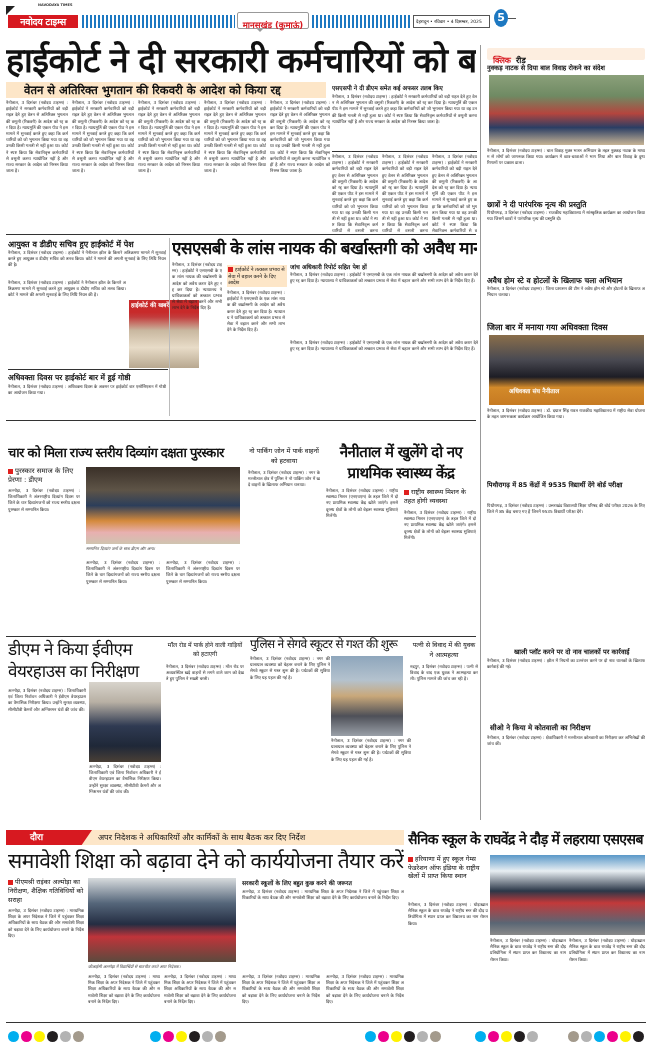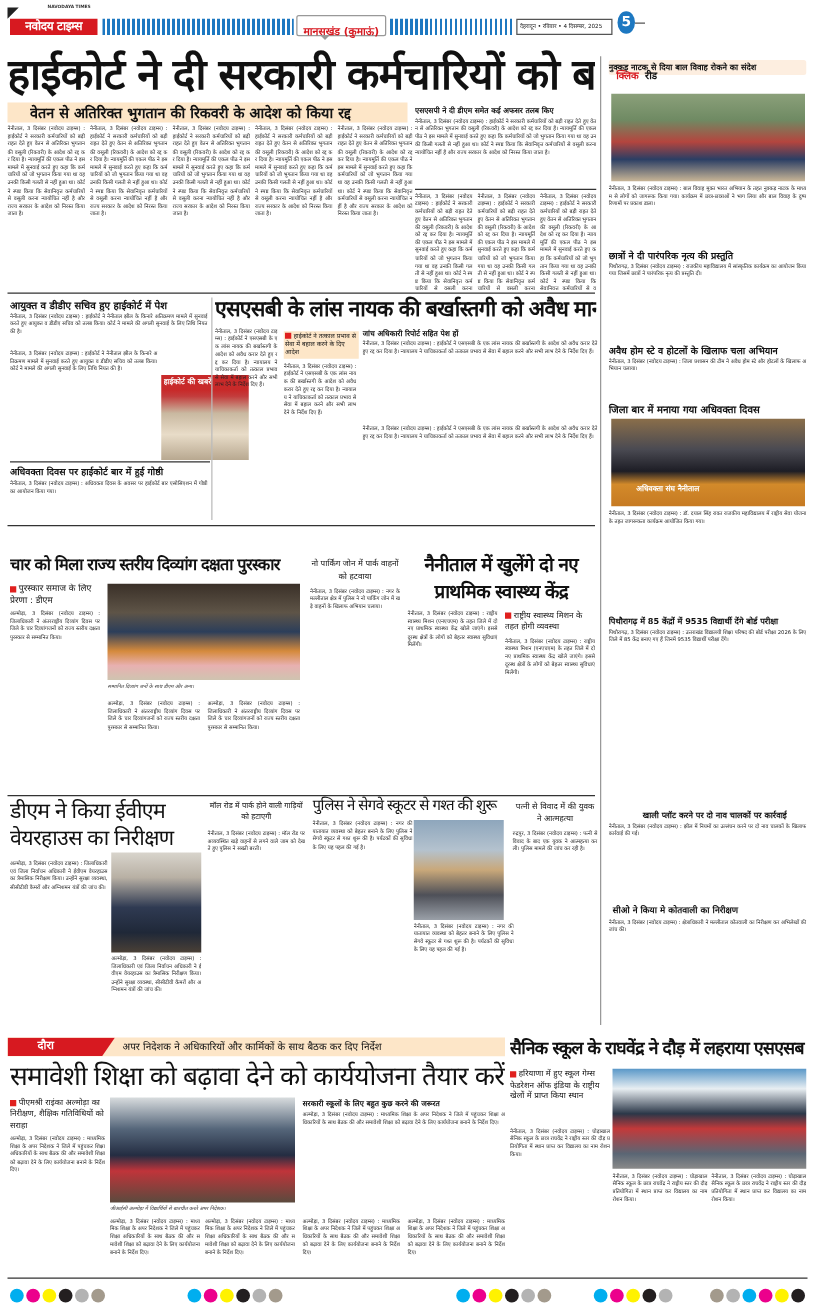--- a/index.html
+++ b/index.html
@@ -52,21 +52,21 @@
 <div class="abs rule" style="left:332px;top:151px;width:145px;height:1px"></div>
 <div class="abs txt" style="left:332px;top:154px;width:46px;height:78px">नैनीताल, 3 दिसंबर (नवोदय टाइम्स) : हाईकोर्ट ने सरकारी कर्मचारियों को बड़ी राहत देते हुए वेतन से अतिरिक्त भुगतान की वसूली (रिकवरी) के आदेश को रद्द कर दिया है। न्यायमूर्ति की एकल पीठ ने इस मामले में सुनवाई करते हुए कहा कि कर्मचारियों को जो भुगतान किया गया था वह उनकी किसी गलती से नहीं हुआ था। कोर्ट ने स्पष्ट किया कि सेवानिवृत्त कर्मचारियों से वसूली करना न्यायोचित नहीं है और राज्य सरकार के आदेश को निरस्त किया जाता है।</div>
 <div class="abs txt" style="left:382px;top:154px;width:46px;height:78px">नैनीताल, 3 दिसंबर (नवोदय टाइम्स) : हाईकोर्ट ने सरकारी कर्मचारियों को बड़ी राहत देते हुए वेतन से अतिरिक्त भुगतान की वसूली (रिकवरी) के आदेश को रद्द कर दिया है। न्यायमूर्ति की एकल पीठ ने इस मामले में सुनवाई करते हुए कहा कि कर्मचारियों को जो भुगतान किया गया था वह उनकी किसी गलती से नहीं हुआ था। कोर्ट ने स्पष्ट किया कि सेवानिवृत्त कर्मचारियों से वसूली करना न्यायोचित नहीं है और राज्य सरकार के आदेश को निरस्त किया जाता है।</div>
 <div class="abs txt" style="left:432px;top:154px;width:45px;height:78px">नैनीताल, 3 दिसंबर (नवोदय टाइम्स) : हाईकोर्ट ने सरकारी कर्मचारियों को बड़ी राहत देते हुए वेतन से अतिरिक्त भुगतान की वसूली (रिकवरी) के आदेश को रद्द कर दिया है। न्यायमूर्ति की एकल पीठ ने इस मामले में सुनवाई करते हुए कहा कि कर्मचारियों को जो भुगतान किया गया था वह उनकी किसी गलती से नहीं हुआ था। कोर्ट ने स्पष्ट किया कि सेवानिवृत्त कर्मचारियों से वसूली करना न्यायोचित नहीं है और राज्य सरकार के आदेश को निरस्त किया जाता है।</div>
 
 <div class="abs" style="left:480px;top:45px;width:1px;height:775px;background:#999"></div>
 <div class="abs" style="left:487px;top:48px;width:158px;height:12px;background:#fdeee0;border-radius:2px">
   <span style="color:#d71920;font-weight:bold;font-size:8px;line-height:12px;padding-left:6px">क्लिक</span>
   <span style="color:#111;font-weight:bold;font-size:8px;line-height:12px">रीड</span>
 </div>
-<div class="abs sub" style="left:487px;top:49px;width:160px;font-size:6.5px;white-space:nowrap">नुक्कड़ नाटक से दिया बाल विवाह रोकने का संदेश</div>
+<div class="abs sub" style="left:487px;top:63px;width:160px;font-size:6.5px;white-space:nowrap">नुक्कड़ नाटक से दिया बाल विवाह रोकने का संदेश</div>
 <div class="abs photo" style="left:489px;top:75px;width:155px;height:70px;background:linear-gradient(180deg,#8ba07a 0%,#6f8a63 30%,#b4453e 55%,#2b3e64 75%,#c8b596 100%)"></div>
 <div class="abs txt" style="left:487px;top:148px;width:158px;height:48px">नैनीताल, 3 दिसंबर (नवोदय टाइम्स) : बाल विवाह मुक्त भारत अभियान के तहत नुक्कड़ नाटक के माध्यम से लोगों को जागरूक किया गया। कार्यक्रम में छात्र-छात्राओं ने भाग लिया और बाल विवाह के दुष्परिणामों पर प्रकाश डाला।</div>
 <div class="abs sub" style="left:487px;top:199px;width:158px;font-size:7.5px;white-space:nowrap">छात्रों ने दी पारंपरिक नृत्य की प्रस्तुति</div>
 <div class="abs txt" style="left:487px;top:210px;width:158px;height:60px">पिथौरागढ़, 3 दिसंबर (नवोदय टाइम्स) : राजकीय महाविद्यालय में सांस्कृतिक कार्यक्रम का आयोजन किया गया जिसमें छात्रों ने पारंपरिक नृत्य की प्रस्तुति दी।</div>
 <div class="abs sub" style="left:487px;top:275px;width:158px;font-size:7.5px;white-space:nowrap">अवैध होम स्टे व होटलों के खिलाफ चला अभियान</div>
 <div class="abs txt" style="left:487px;top:286px;width:158px;height:30px">नैनीताल, 3 दिसंबर (नवोदय टाइम्स) : जिला प्रशासन की टीम ने अवैध होम स्टे और होटलों के खिलाफ अभियान चलाया।</div>
 <div class="abs sub" style="left:487px;top:321px;width:158px;font-size:8px;white-space:nowrap">जिला बार में मनाया गया अधिवक्ता दिवस</div>
 <div class="abs photo" style="left:489px;top:335px;width:155px;height:70px;background:linear-gradient(180deg,#8a6e4a 0%,#4a4a52 35%,#1d1d25 60%,#d38a2a 75%,#c67a22 100%)">
   <div class="abs" style="left:20px;top:52px;font-size:6px;color:#fff;font-weight:bold">अधिवक्ता संघ नैनीताल</div>
 </div>
@@ -103,21 +103,21 @@
 
 <div class="abs sub" style="left:248px;top:446px;width:72px;font-size:6.5px;line-height:10px;text-align:center;font-weight:normal">नो पार्किंग जोन में पार्क वाहनों को हटवाया</div>
 <div class="abs txt" style="left:248px;top:470px;width:72px;height:142px">नैनीताल, 3 दिसंबर (नवोदय टाइम्स) : नगर के मल्लीताल क्षेत्र में पुलिस ने नो पार्किंग जोन में खड़े वाहनों के खिलाफ अभियान चलाया।</div>
 
 <div class="abs hl" style="left:326px;top:442px;width:150px;font-size:15px;line-height:21px;white-space:normal;text-align:center">नैनीताल में खुलेंगे दो नए प्राथमिक स्वास्थ्य केंद्र</div>
 <div class="abs txt" style="left:326px;top:488px;width:72px;height:124px">नैनीताल, 3 दिसंबर (नवोदय टाइम्स) : राष्ट्रीय स्वास्थ्य मिशन (एनएचएम) के तहत जिले में दो नए प्राथमिक स्वास्थ्य केंद्र खोले जाएंगे। इससे दूरस्थ क्षेत्रों के लोगों को बेहतर स्वास्थ्य सुविधाएं मिलेंगी।</div>
 <div class="abs sub bullet" style="left:404px;top:488px;width:72px;font-size:6.5px;line-height:9px;font-weight:normal">राष्ट्रीय स्वास्थ्य मिशन के तहत होगी व्यवस्था</div>
 <div class="abs txt" style="left:404px;top:510px;width:72px;height:102px">नैनीताल, 3 दिसंबर (नवोदय टाइम्स) : राष्ट्रीय स्वास्थ्य मिशन (एनएचएम) के तहत जिले में दो नए प्राथमिक स्वास्थ्य केंद्र खोले जाएंगे। इससे दूरस्थ क्षेत्रों के लोगों को बेहतर स्वास्थ्य सुविधाएं मिलेंगी।</div>
 
 <div class="abs txt" style="left:487px;top:408px;width:158px;height:82px">नैनीताल, 3 दिसंबर (नवोदय टाइम्स) : डॉ. दयाल सिंह रावत राजकीय महाविद्यालय में राष्ट्रीय सेवा योजना के तहत जागरूकता कार्यक्रम आयोजित किया गया।</div>
-<div class="abs sub" style="left:487px;top:492px;width:158px;font-size:6.5px;white-space:nowrap">पिथौरागढ़ में 85 केंद्रों में 9535 विद्यार्थी देंगे बोर्ड परीक्षा</div>
+<div class="abs sub" style="left:487px;top:480px;width:158px;font-size:6.5px;white-space:nowrap">पिथौरागढ़ में 85 केंद्रों में 9535 विद्यार्थी देंगे बोर्ड परीक्षा</div>
 <div class="abs txt" style="left:487px;top:503px;width:158px;height:85px">पिथौरागढ़, 3 दिसंबर (नवोदय टाइम्स) : उत्तराखंड विद्यालयी शिक्षा परिषद की बोर्ड परीक्षा 2026 के लिए जिले में 85 केंद्र बनाए गए हैं जिनमें 9535 विद्यार्थी परीक्षा देंगे।</div>
 <div class="abs sub" style="left:514px;top:647px;width:158px;font-size:6.5px;white-space:nowrap">खाली प्लॉट करने पर दो नाव चालकों पर कार्रवाई</div>
 <div class="abs txt" style="left:487px;top:658px;width:158px;height:62px">नैनीताल, 3 दिसंबर (नवोदय टाइम्स) : झील में नियमों का उल्लंघन करने पर दो नाव चालकों के खिलाफ कार्रवाई की गई।</div>
 <div class="abs sub" style="left:490px;top:723px;width:158px;font-size:7px;white-space:nowrap">सीओ ने किया मे कोतवाली का निरीक्षण</div>
 <div class="abs txt" style="left:487px;top:735px;width:158px;height:40px">नैनीताल, 3 दिसंबर (नवोदय टाइम्स) : क्षेत्राधिकारी ने मल्लीताल कोतवाली का निरीक्षण कर अभिलेखों की जांच की।</div>
 
 <div class="abs rule" style="left:6px;top:636px;width:470px;height:1px"></div>
 <div class="abs hl" style="left:8px;top:638px;width:160px;font-size:17px;line-height:22px;font-weight:normal">डीएम ने किया ईवीएम</div>
 <div class="abs hl" style="left:8px;top:660px;width:160px;font-size:17px;line-height:22px;font-weight:normal">वेयरहाउस का निरीक्षण</div>
 <div class="abs txt" style="left:8px;top:688px;width:78px;height:130px">अल्मोड़ा, 3 दिसंबर (नवोदय टाइम्स) : जिलाधिकारी एवं जिला निर्वाचन अधिकारी ने ईवीएम वेयरहाउस का त्रैमासिक निरीक्षण किया। उन्होंने सुरक्षा व्यवस्था, सीसीटीवी कैमरों और अग्निशमन यंत्रों की जांच की।</div>

